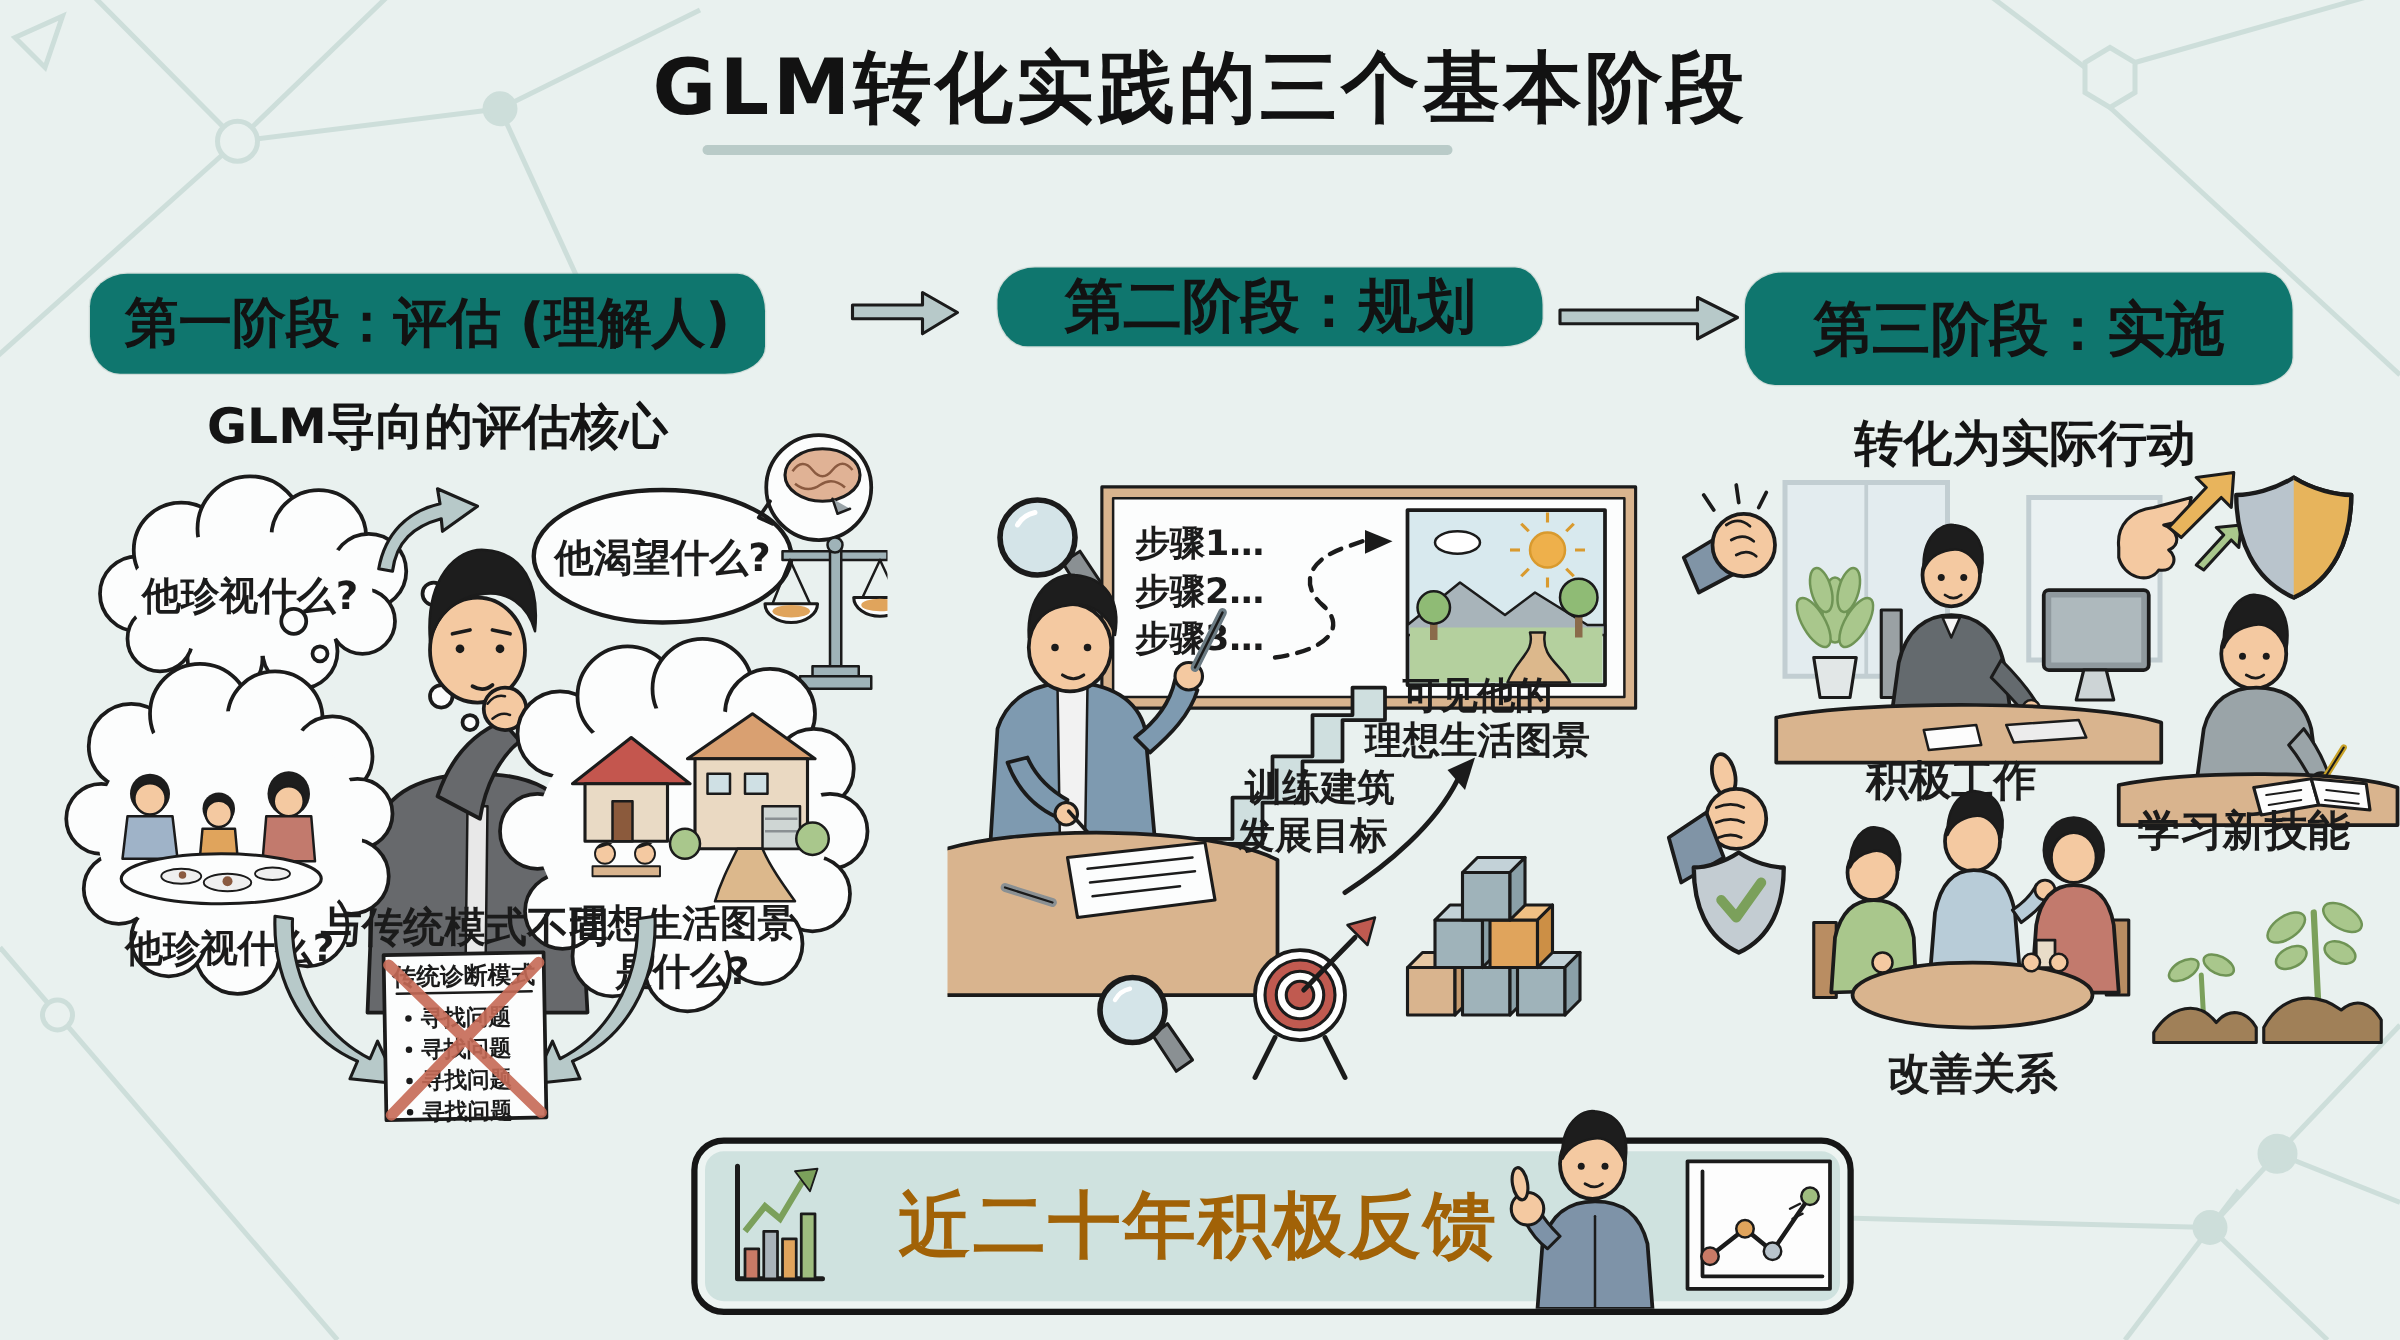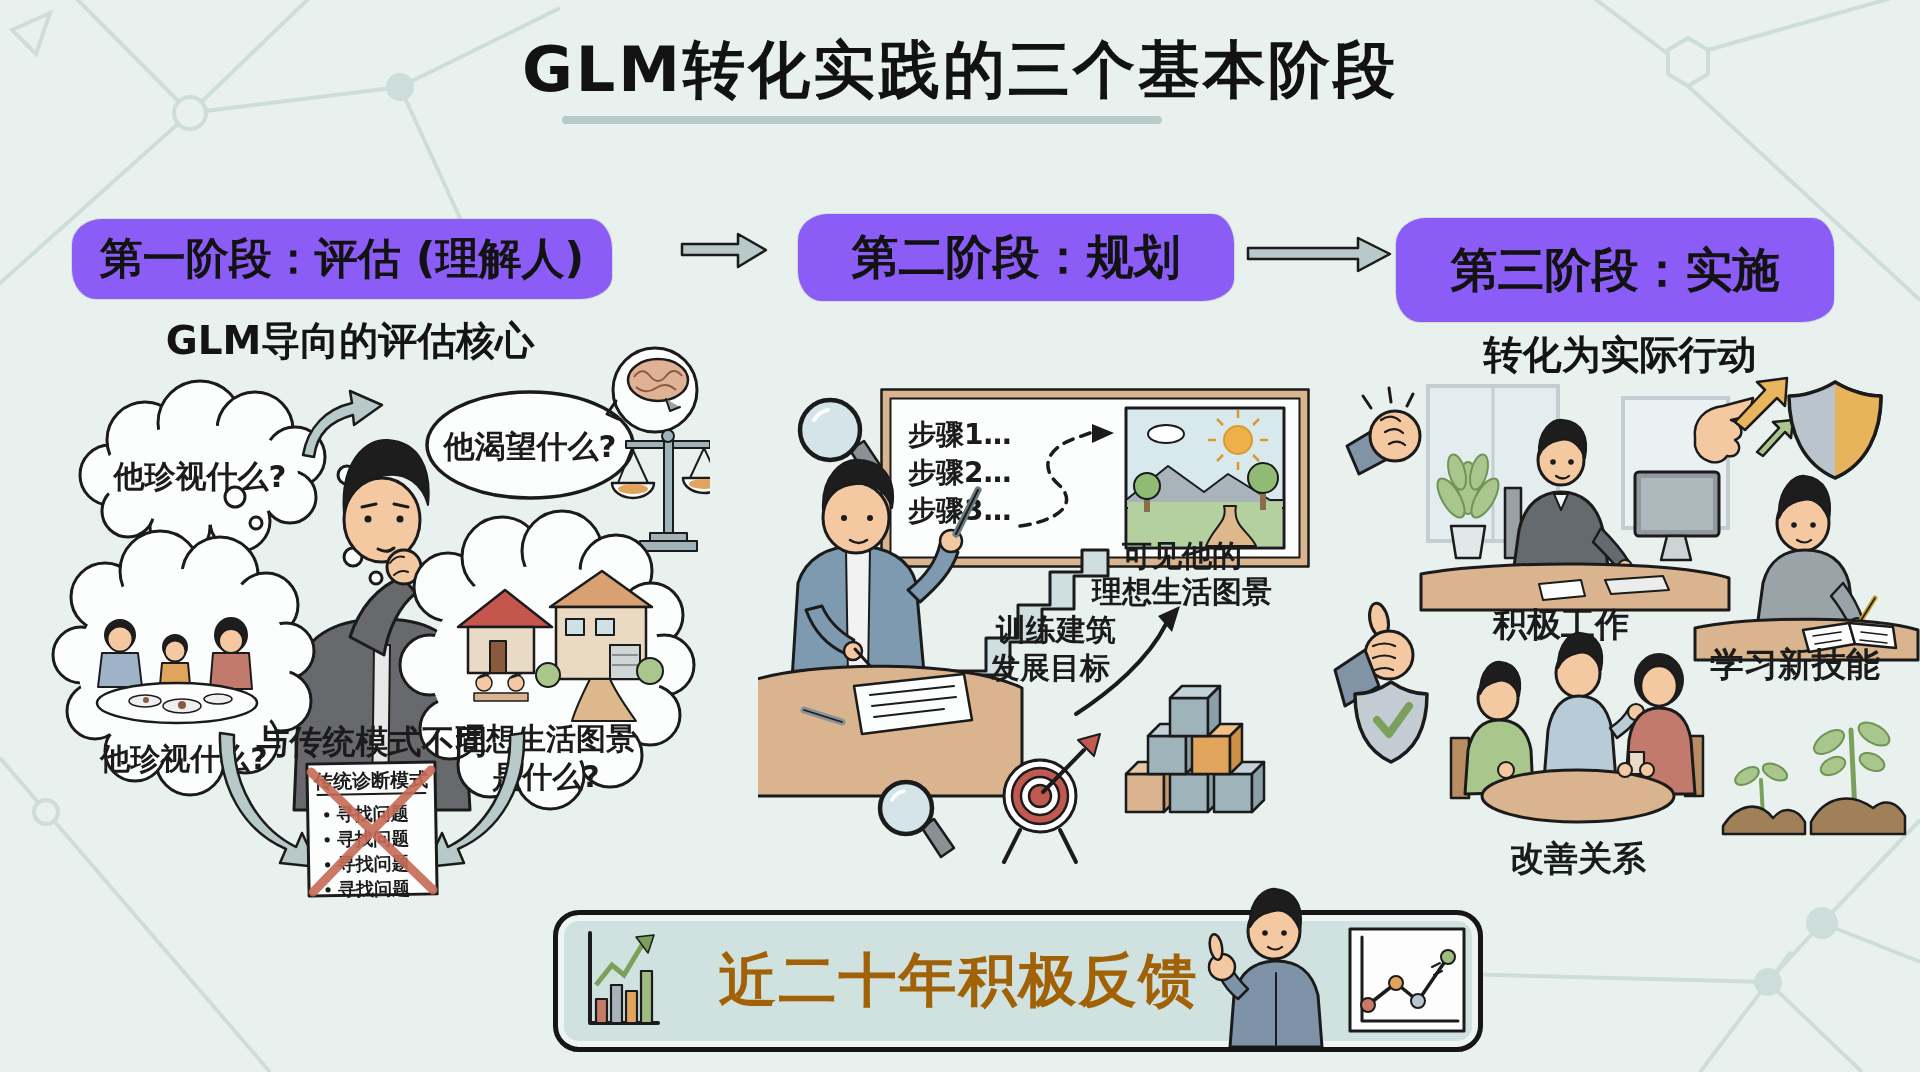--- a/index.html
+++ b/index.html
@@ -12,27 +12,27 @@
   .title{
     left:0;top:28px;width:100%;text-align:center;
     font-size:62px;letter-spacing:3px;color:#121212;
   }
   .title-underline{
     left:562px;top:116px;width:600px;height:8px;
     background:#b9cbc8;border-radius:5px;
   }
   .pill{
     display:flex;align-items:center;justify-content:center;
-    background:#8b5cf6;color:#121212;
+    background:#0f766e;color:#121212;
     border-radius:30px 22px 32px 24px / 26px 30px 22px 30px;
     box-shadow:0 0 0 1px rgba(160,180,175,.35);
   }
   .pill1{left:72px;top:219px;width:540px;height:80px;font-size:43px;}
-  .pill2{left:798px;top:214px;width:436px;height:87px;font-size:47px;}
-  .pill3{left:1396px;top:218px;width:438px;height:104px;font-size:47px;}
+  .pill2{left:798px;top:214px;width:436px;height:63px;font-size:47px;}
+  .pill3{left:1396px;top:218px;width:438px;height:90px;font-size:47px;}
   .subtitle{font-size:39px;text-align:center;color:#141414;}
   .sub1{left:108px;top:314px;width:484px;}
   .sub2{left:810px;top:316px;width:412px;}
   .sub3{left:1420px;top:328px;width:400px;}
   .banner{
     left:553px;top:910px;width:920px;height:132px;
     background:#cfe2df;border:5px solid #161616;border-radius:26px;
     box-shadow:inset 0 0 0 6px #edf4f2;
   }
   .banner-text{

